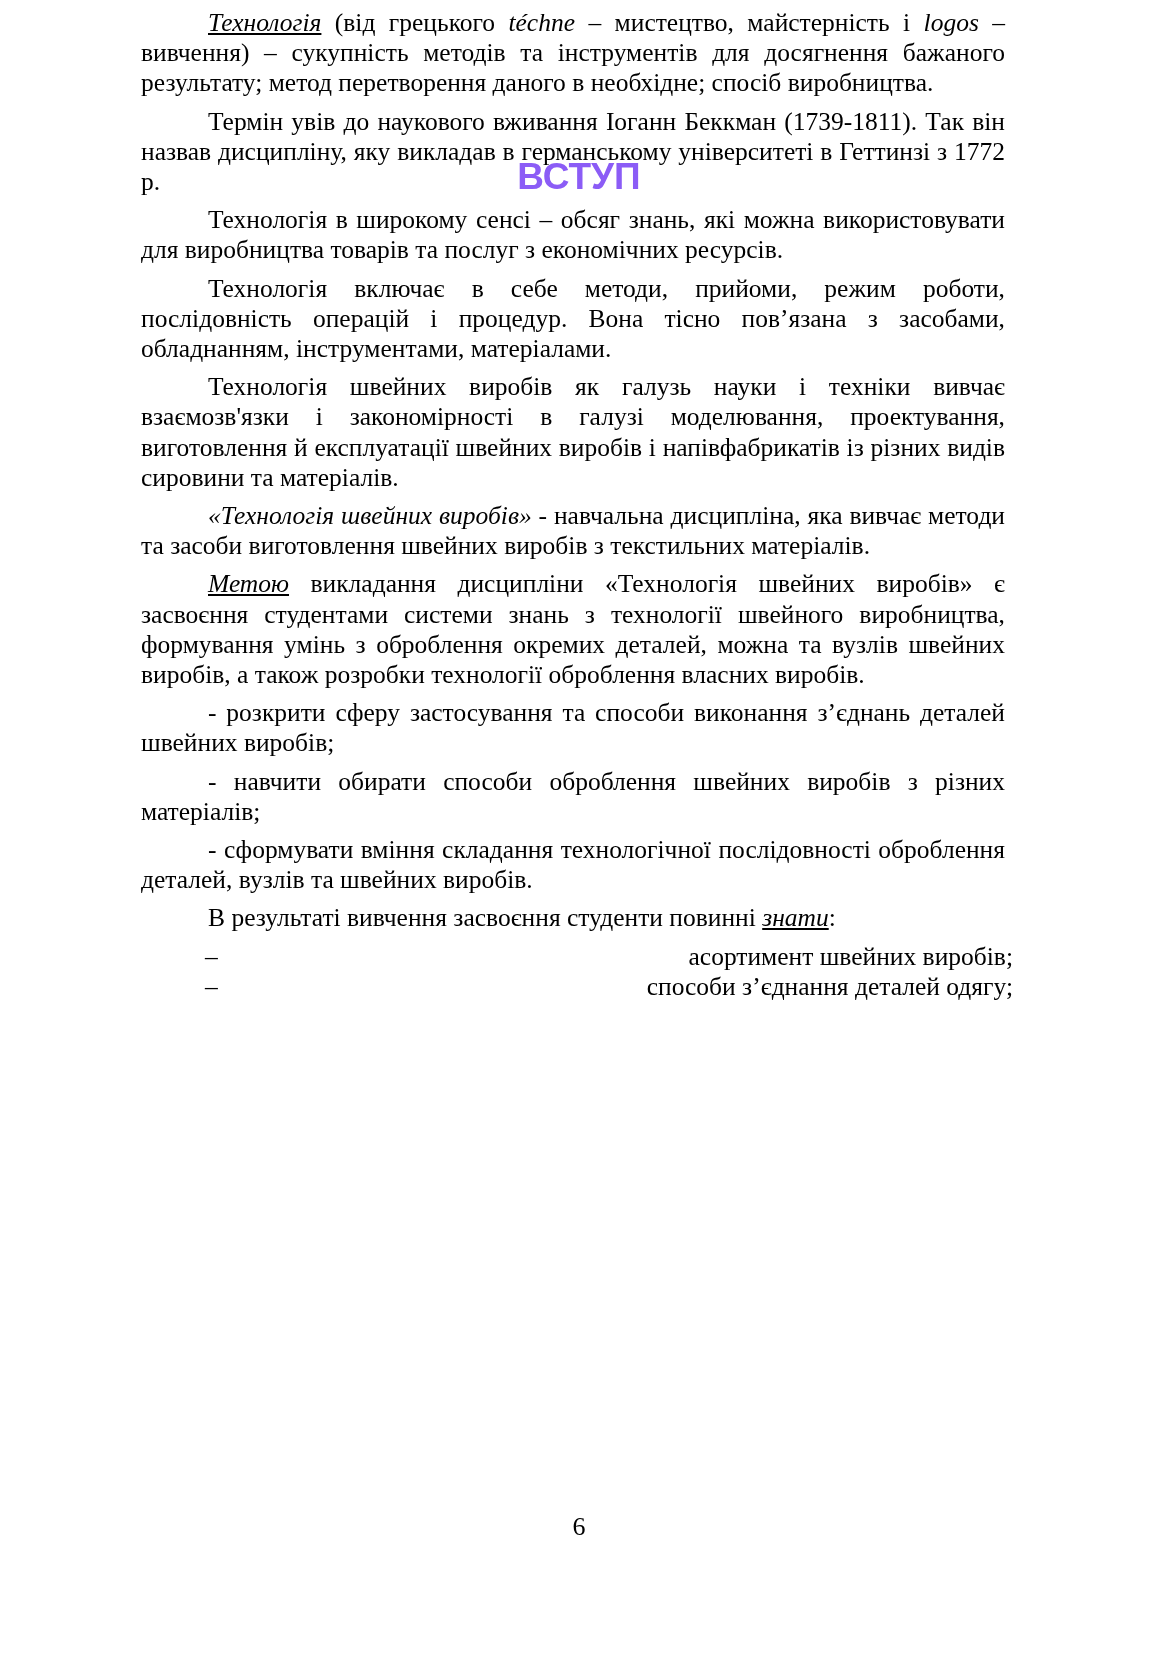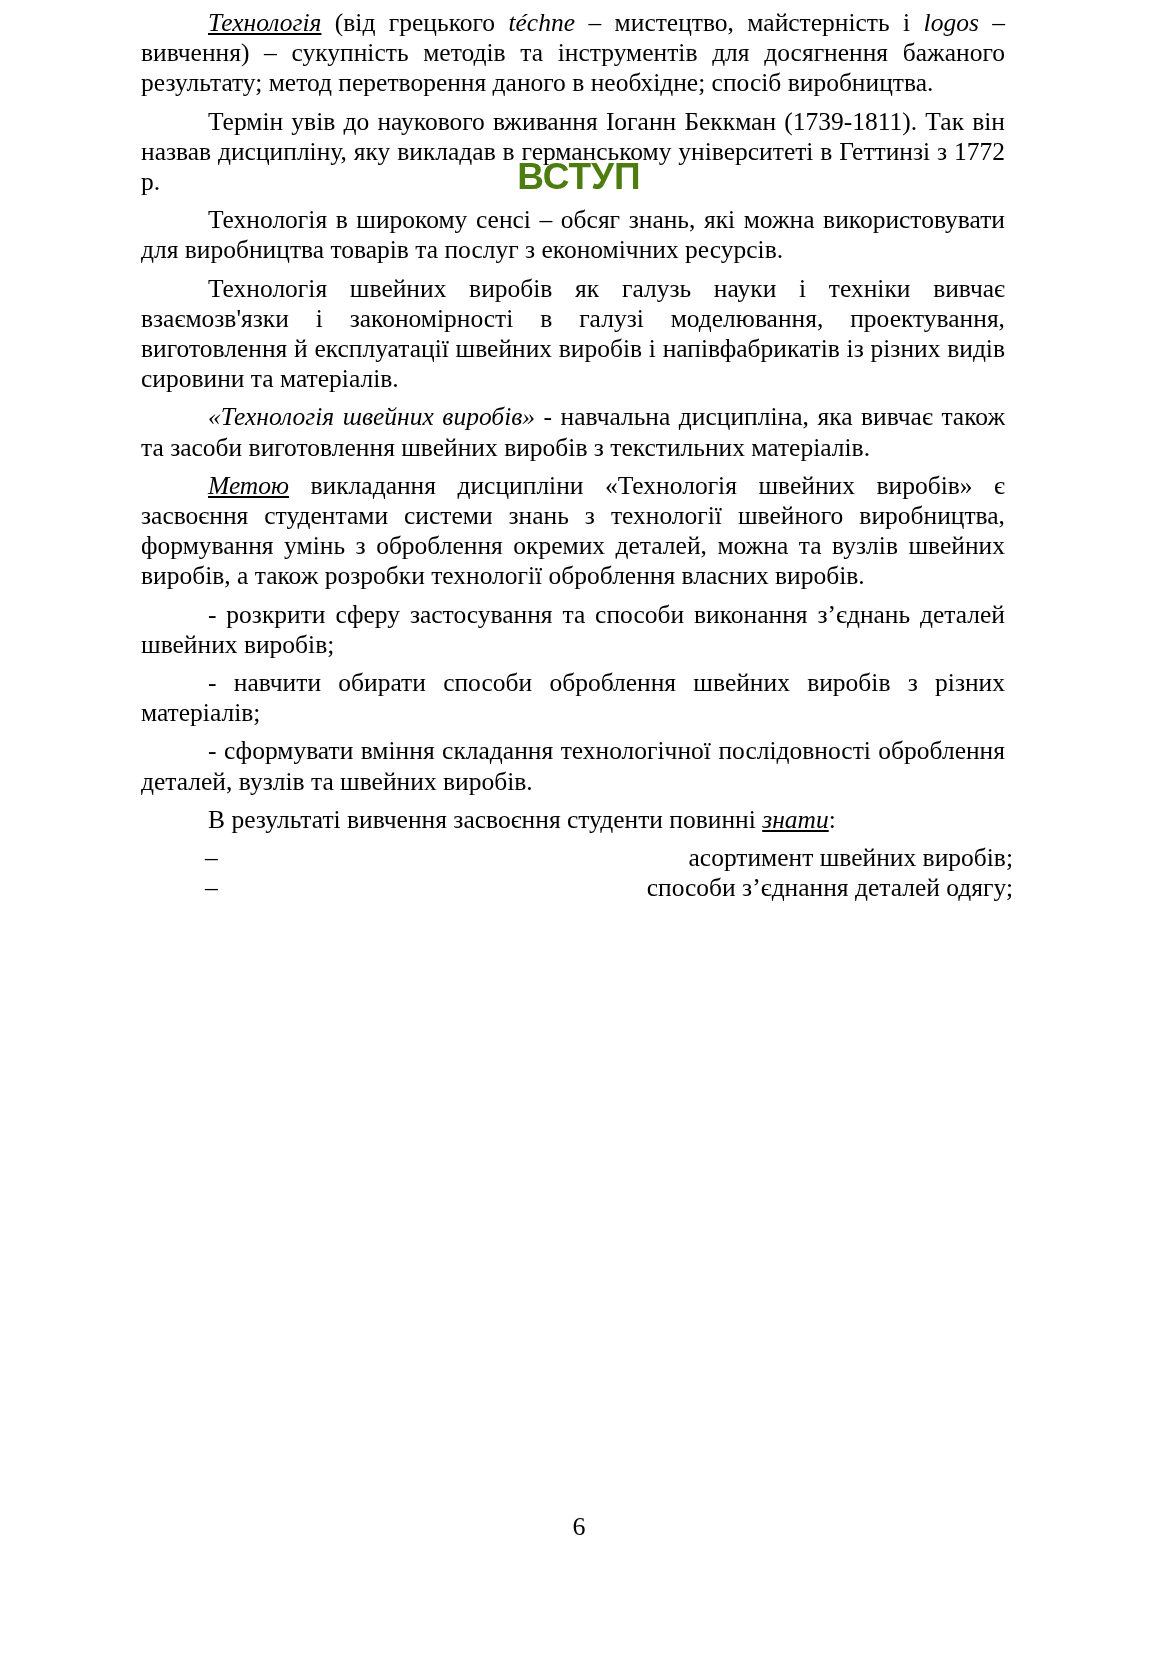--- a/index.html
+++ b/index.html
@@ -22,21 +22,21 @@
     left: 133px;
     top: 0;
     width: 880px;
   }
   .doc-title {
     font-family: "Liberation Sans", sans-serif;
     font-weight: bold;
     font-size: 37px;
     line-height: 1.0;
     text-align: center;
-    color: #4d7c0f;
+    color: #8b5cf6;
     margin: 0;
     padding-top: 158px;
     padding-bottom: 14px;
     letter-spacing: 0px;
   }
   .body-text {
     font-family: "Liberation Serif", "DejaVu Serif", serif;
     font-size: 25.5px;
     line-height: 30.2px;
     color: #000000;
@@ -101,27 +101,30 @@
 
     <p class="body-text">
       <span>Термін увів до наукового вживання Іоганн Беккман (1739-1811). Так він назвав дисципліну, яку викладав в германському університеті в Геттинзі з 1772 р.</span>
     </p>
 
     <p class="body-text">
       <span>Технологія в широкому сенсі – обсяг знань, які можна використовувати для виробництва товарів та послуг з економічних ресурсів.</span>
     </p>
 
 
+    <p class="body-text">
+      <span>Технологія включає в себе методи, прийоми, режим роботи, послідовність операцій і процедур. Вона тісно пов’язана з засобами, обладнанням, інструментами, матеріалами.</span>
+    </p>
 
     <p class="body-text">
       <span>Технологія швейних виробів як галузь науки і техніки вивчає взаємозв'язки і закономірності в галузі моделювання, проектування, виготовлення й експлуатації швейних виробів і напівфабрикатів із різних видів сировини та матеріалів.</span>
     </p>
 
     <p class="body-text">
-      <span class="ital">«Технологія швейних виробів»</span><span> - навчальна дисципліна, яка вивчає також та засоби виготовлення швейних виробів з текстильних матеріалів.</span>
+      <span class="ital">«Технологія швейних виробів»</span><span> - навчальна дисципліна, яка вивчає методи та засоби виготовлення швейних виробів з текстильних матеріалів.</span>
     </p>
 
     <p class="body-text">
       <span class="ital-und">Метою</span><span> викладання дисципліни «Технологія швейних виробів» є засвоєння студентами системи знань з технології швейного виробництва, формування умінь з оброблення окремих деталей, можна та вузлів швейних виробів, а також розробки технології оброблення власних виробів.</span>
     </p>
 
 
     <p class="body-text">
       <span>- розкрити сферу застосування та способи виконання з’єднань деталей швейних виробів;</span>
     </p>

